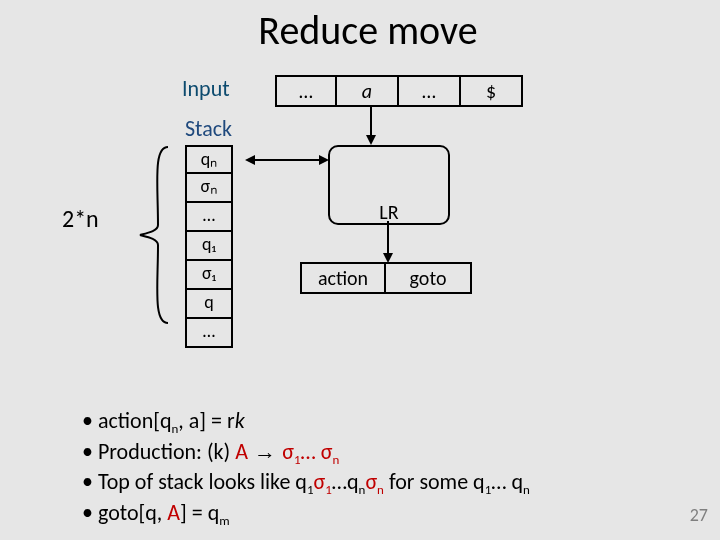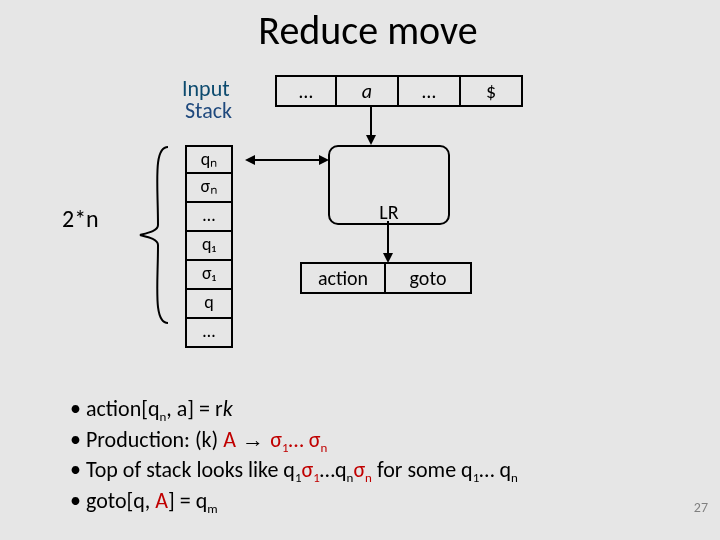--- a/index.html
+++ b/index.html
@@ -12,21 +12,21 @@
     overflow:hidden;
   }
   .title{
     position:absolute;top:6px;left:0;width:720px;
     text-align:center;
     font-size:40px;
     padding-left:8px;
   }
   .label{position:absolute;font-size:22px}
   .label.input{top:75px;left:182px;color:#0c4a6e}
-  .label.stack{top:97px;left:185px;color:#1f497d}
+  .label.stack{top:115px;left:185px;color:#1f497d}
   .label.twon{top:204px;left:62px;font-size:24px}
 
   
   .tape{position:absolute;top:75px;left:275px;display:flex}
   .tape .cell{
     width:62px;height:32px;
     border:2px solid #000;border-left:none;
     box-sizing:border-box;
     text-align:center;line-height:28px;font-size:20px;
     background:transparent;
@@ -68,32 +68,32 @@
   }
   .acgo .ag:first-child{border-left:2px solid #000}
 
   
   .arrow{position:absolute}
   .arrow svg{display:block}
 
   
   ul.bullets{
     position:absolute;top:395px;left:70px;
-    margin:0;padding:0;list-style:none;
+    margin:12px;padding:0;list-style:none;
     font-size:22px;line-height:1.25;
   }
   ul.bullets li::before{content:"•  ";}
   ul.bullets sub{font-size:13px;vertical-align:sub}
   .red{color:#c00000}
   .ital{font-style:italic}
   .arrowchar{font-family:Arial,sans-serif}
 
   .pagenum{
-    position:absolute;right:12px;bottom:24px;
-    font-size:14px;color:#7f7f7f;margin-top:32px;
+    position:absolute;right:12px;bottom:14px;
+    font-size:18px;color:#7f7f7f;margin-top:32px;
   }
 </style>
 </head>
 <body>
 
 <div class="title">Reduce move</div>
 
 <div class="label input">Input</div>
 <div class="label stack">Stack</div>
 <div class="label twon">2*n</div>

